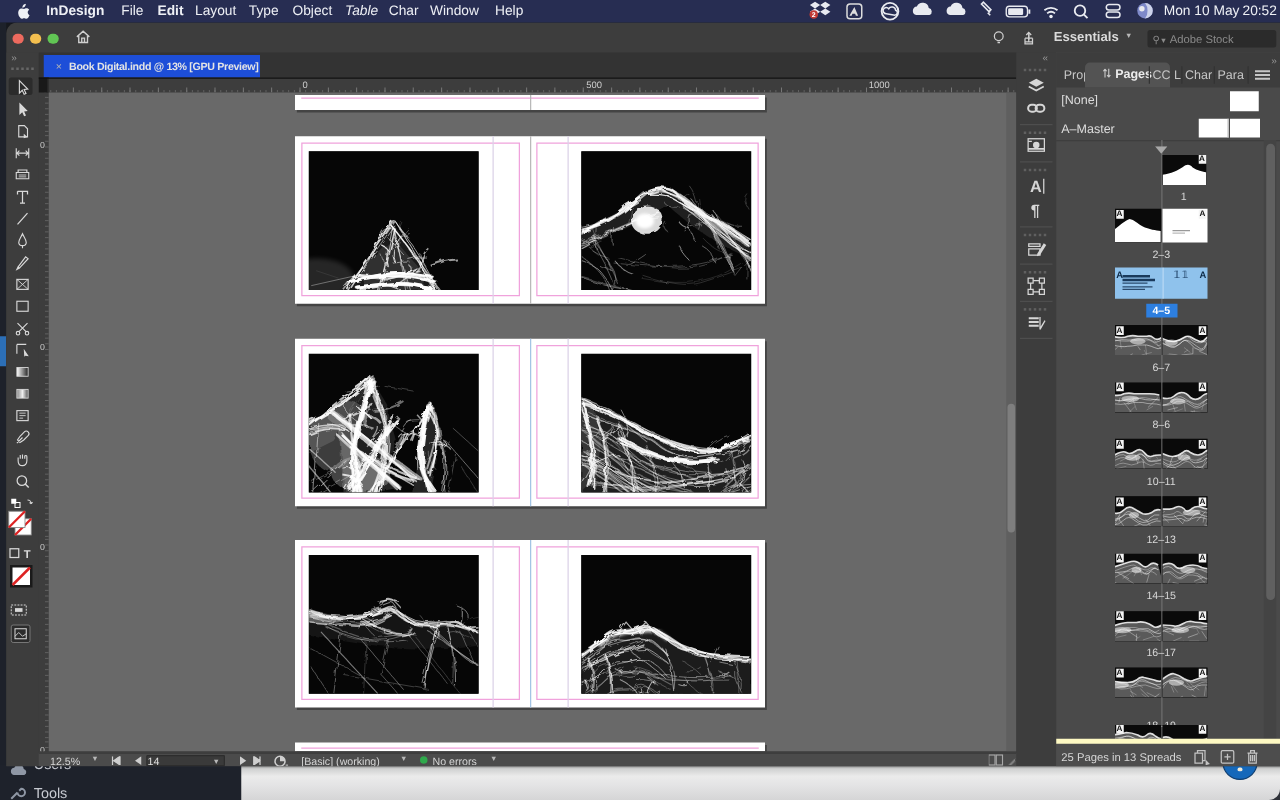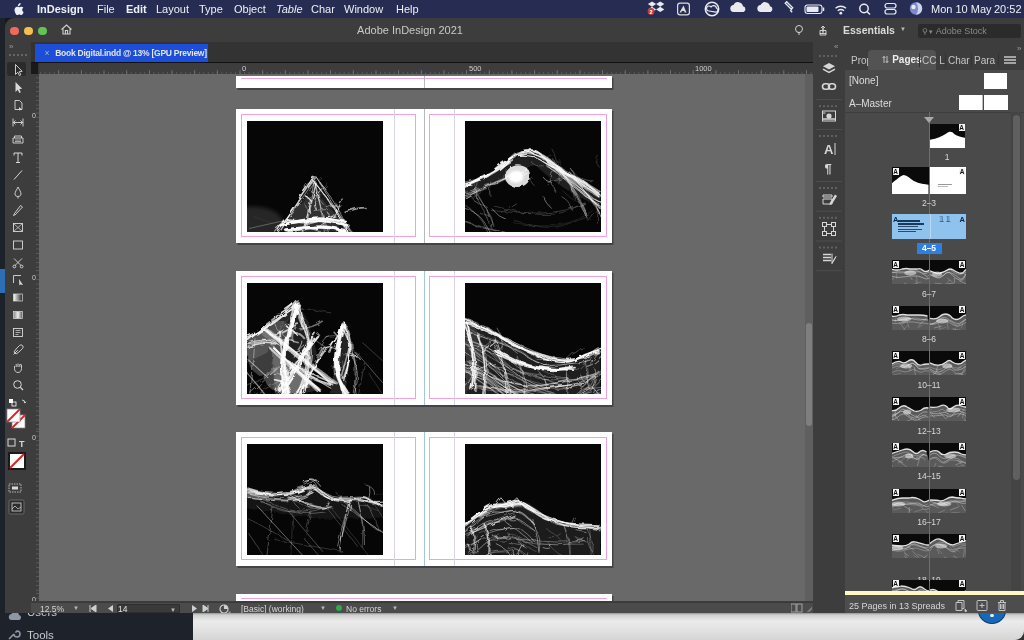--- a/index.html
+++ b/index.html
@@ -117,21 +117,20 @@
  <circle cx="268.5" cy="7" r="2.2" fill="#e8eaf0"></circle>
 </g>
     </svg>
 <div class="abs" id="window">
 <div class="tl" style="left:5.2px;background:#ed6a5e;"></div>
 <div class="tl" style="left:19.2px;background:#f4bf4f;"></div>
 <div class="tl" style="left:33.2px;background:#61c554;"></div>
 <svg class="abs" style="left:55px;top:5px;" width="13" height="13" viewBox="0 0 13 13">
  <path d="M1.5,6.5 L6.5,2 L11.5,6.5 M3,5.8 V11 H10 V5.8 M5.4,11 V7.5 H7.6 V11" stroke="#cfcfcf" stroke-width="1.1" fill="none"></path>
       </svg>
-<div class="abs" id="title">Adobe InDesign 2021</div>
 <svg class="abs" style="left:787px;top:4.5px;" width="120" height="16" viewBox="0 0 120 16">
  <g stroke="#cfcfcf" fill="none" stroke-width="1">
   <circle cx="7" cy="6" r="3.5"></circle>
           <path d="M5.7,9.5 h2.6 M6,11 h2"></path>
   <path d="M31,5.5 v6 h-0.01 M28,8.5 h6 M34,11.5 h-6 v-0 M28,11.5 v0" transform="translate(0,-1)"></path>
   <path d="M28,7.5 v4.5 h6 V7.5 M31,3.5 v5.5 M29,5 l2,-2 l2,2"></path>
  </g>
 </svg>
 <div class="abs" style="left:838px;top:6px;color:#dadada;font-size:10.5px;font-weight:bold;">Essentials</div>
 <span class="abs chev" style="left:895px;top:8px;">▼</span>

